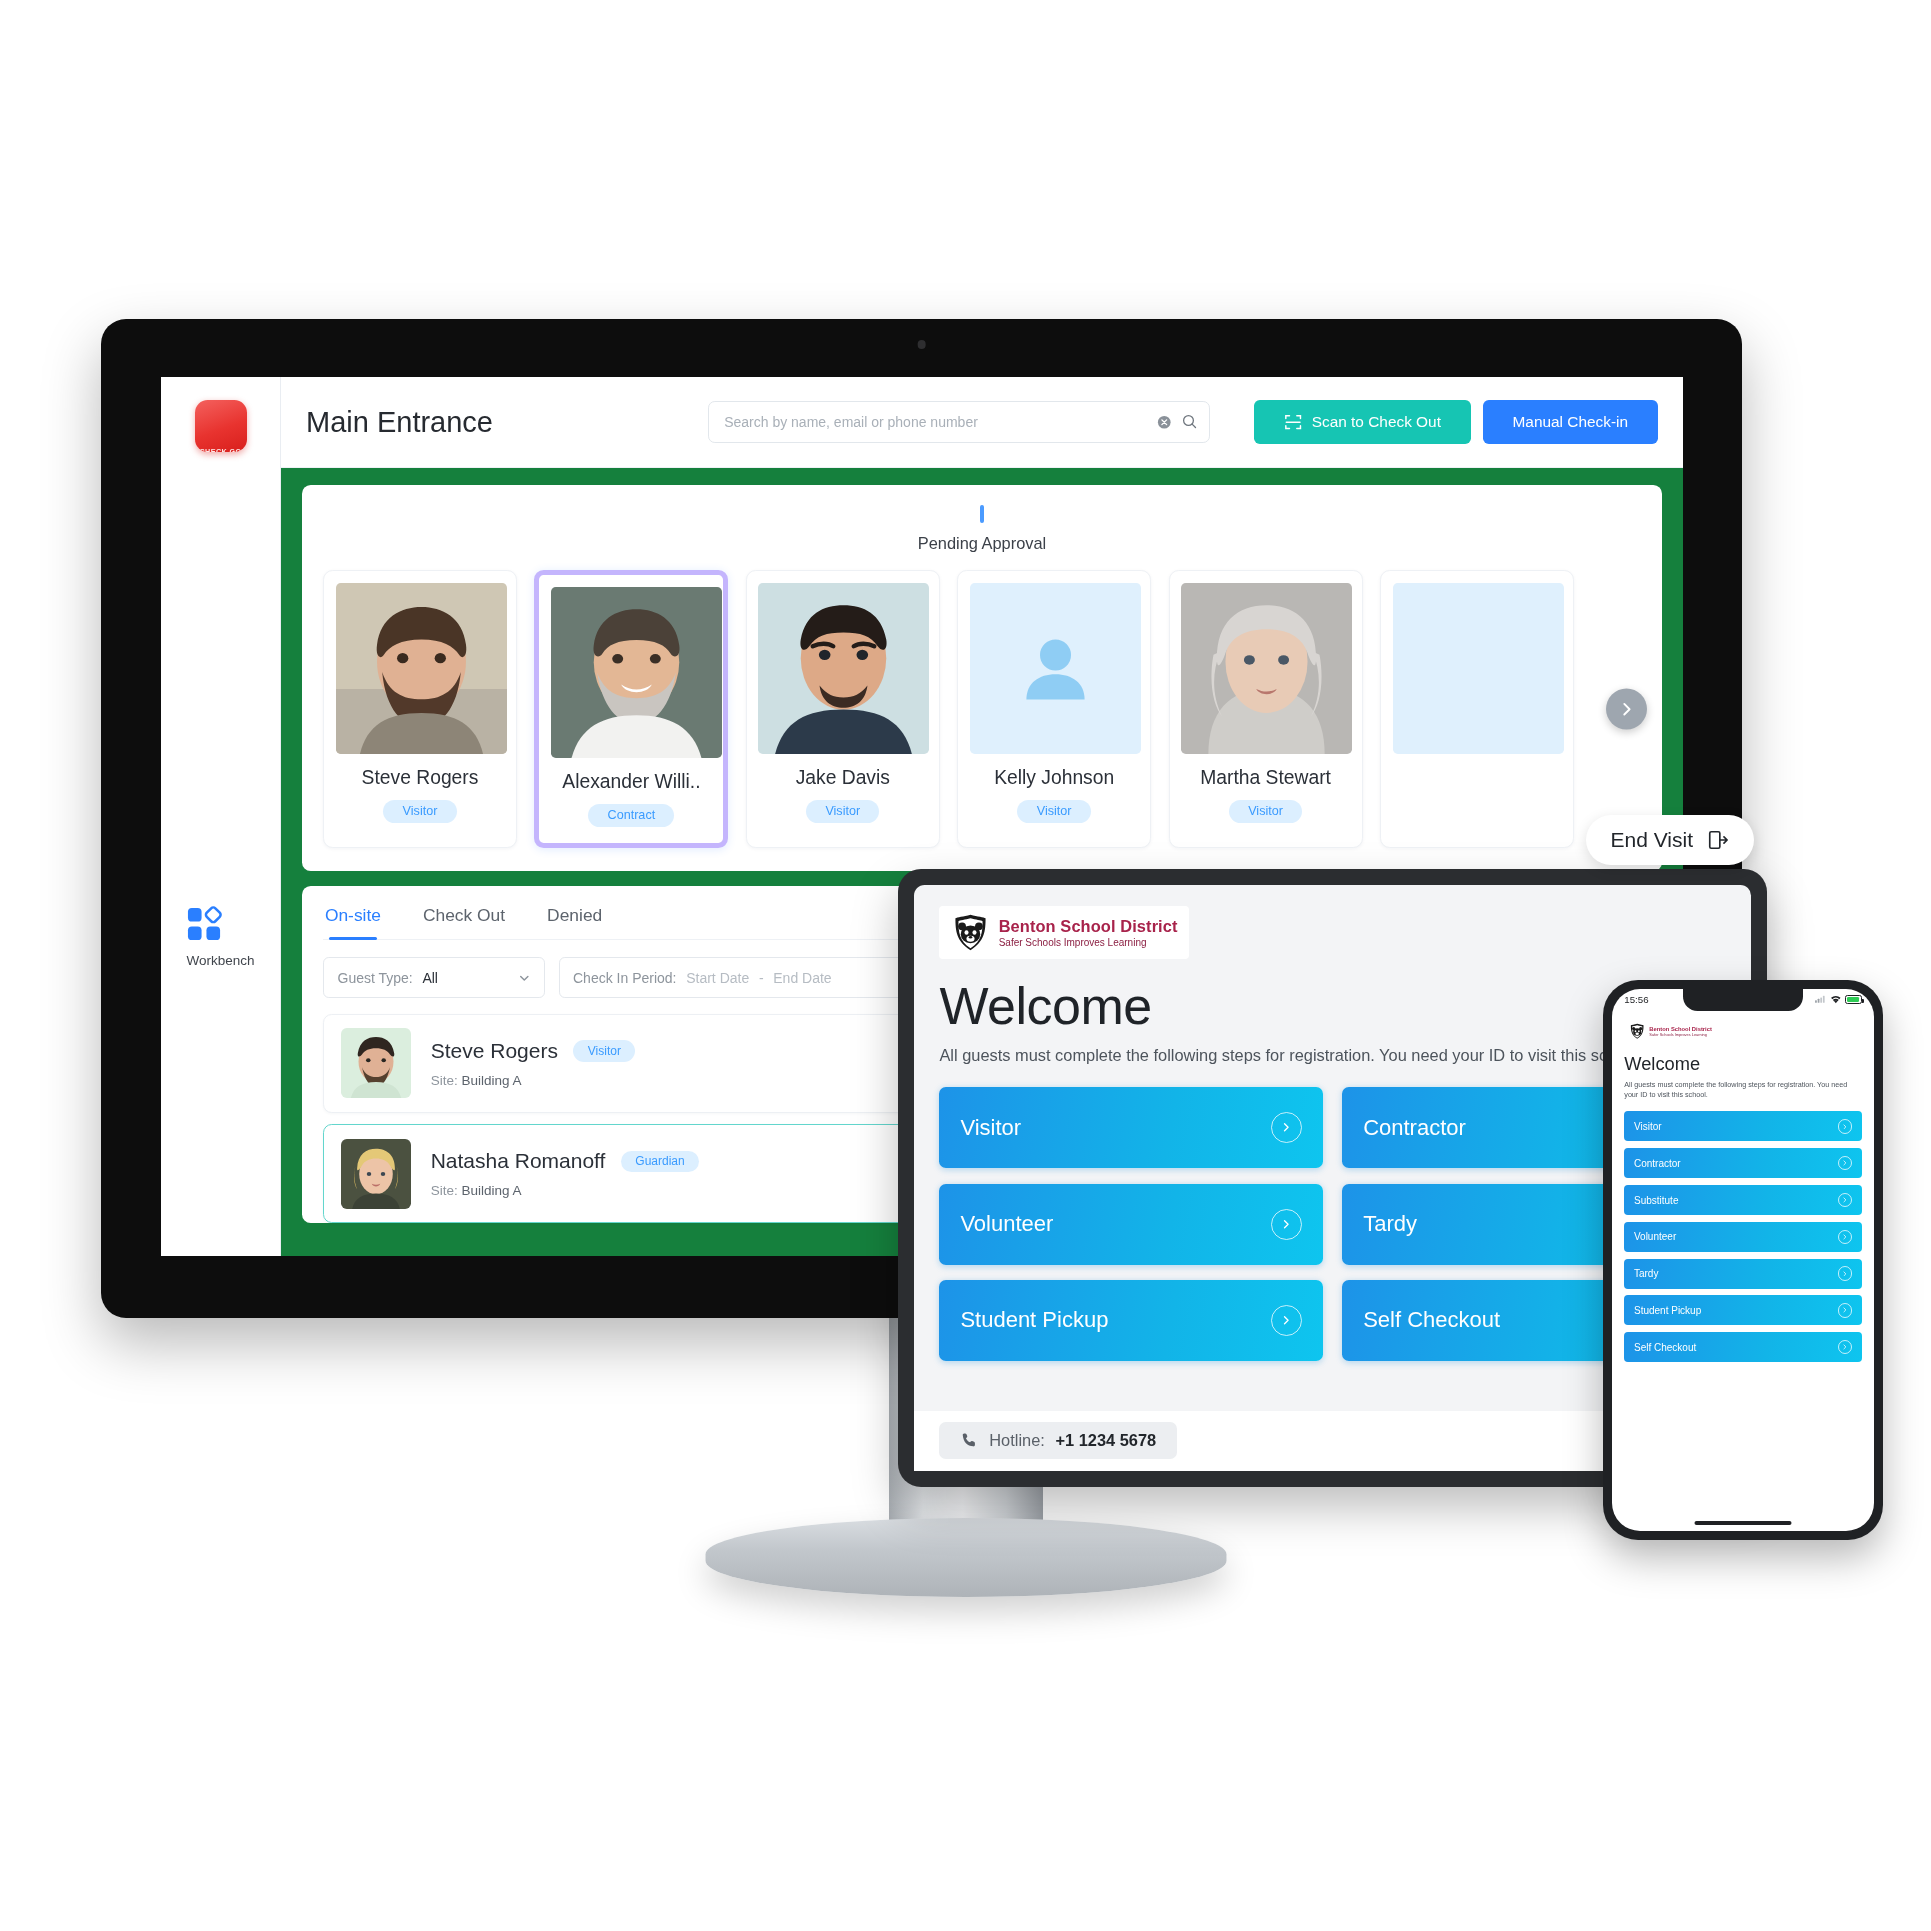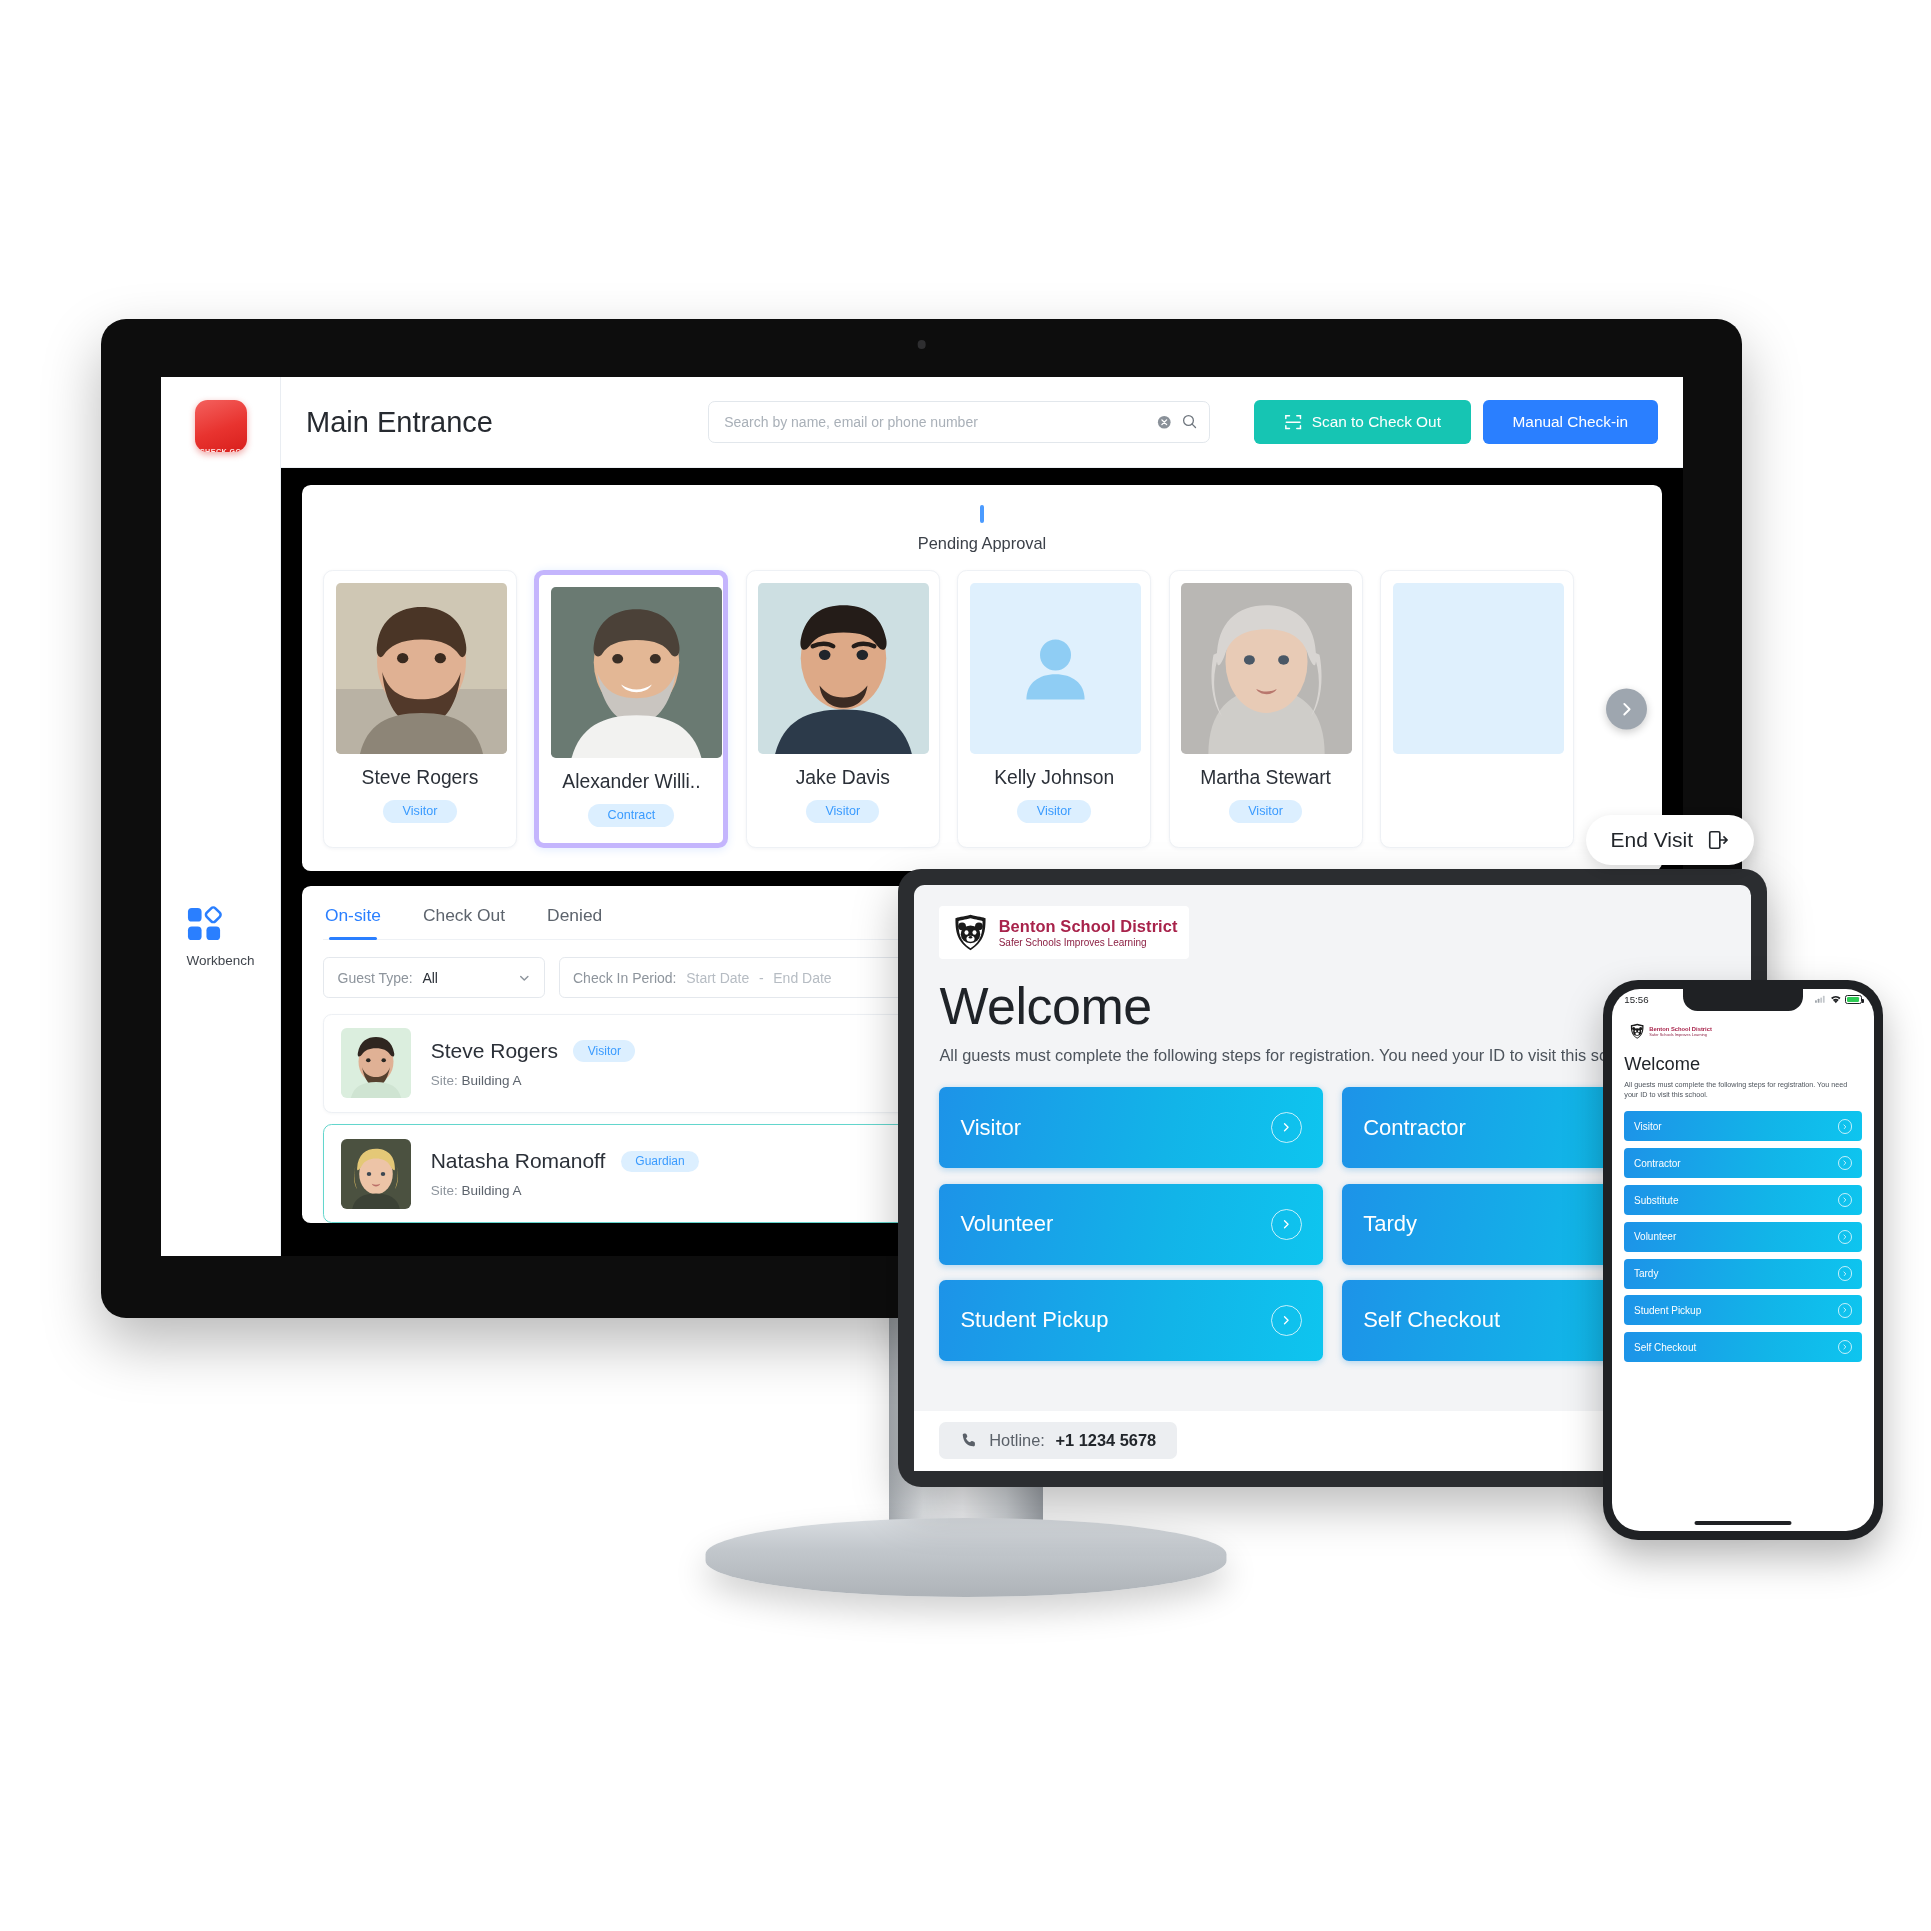--- a/index.html
+++ b/index.html
@@ -58,21 +58,21 @@
   .brand-logo svg { margin-top: 1.9px; }
   .brand-logo .brand-word {
     font-size: 7.2px; color: #ffe7e7; letter-spacing: 0.4px;
     margin-top: 1px; font-weight: 700;
   }
   .sidebar-nav { margin-top: 454px; display: flex; flex-direction: column; align-items: center; }
   .wb-icon { width: 37px; height: 37px; display: block; }
   .wb-label { margin-top: 9.7px; font-size: 13.5px; color: #41464d; }
 
   
-  .app-main { flex: 1; min-width: 0; display: flex; flex-direction: column; background: #000000; }
+  .app-main { flex: 1; min-width: 0; display: flex; flex-direction: column; background: #15803d; }
   .topbar {
     height: 91px; background: #fff; display: flex; align-items: center;
     padding: 0 25px; gap: 21px; border-bottom: 1px solid #eef1f5;
   }
   .page-title { font-size: 29px; color: #262a30; font-weight: 400; white-space: nowrap; }
   .topbar-spacer { flex: 1; }
   .search-box {
     width: 502px; height: 42px; border: 1px solid #e2e7ec; border-radius: 6.8px;
     display: flex; align-items: center; padding: 0 11.6px 0 15.4px; background: #fff;
   }

